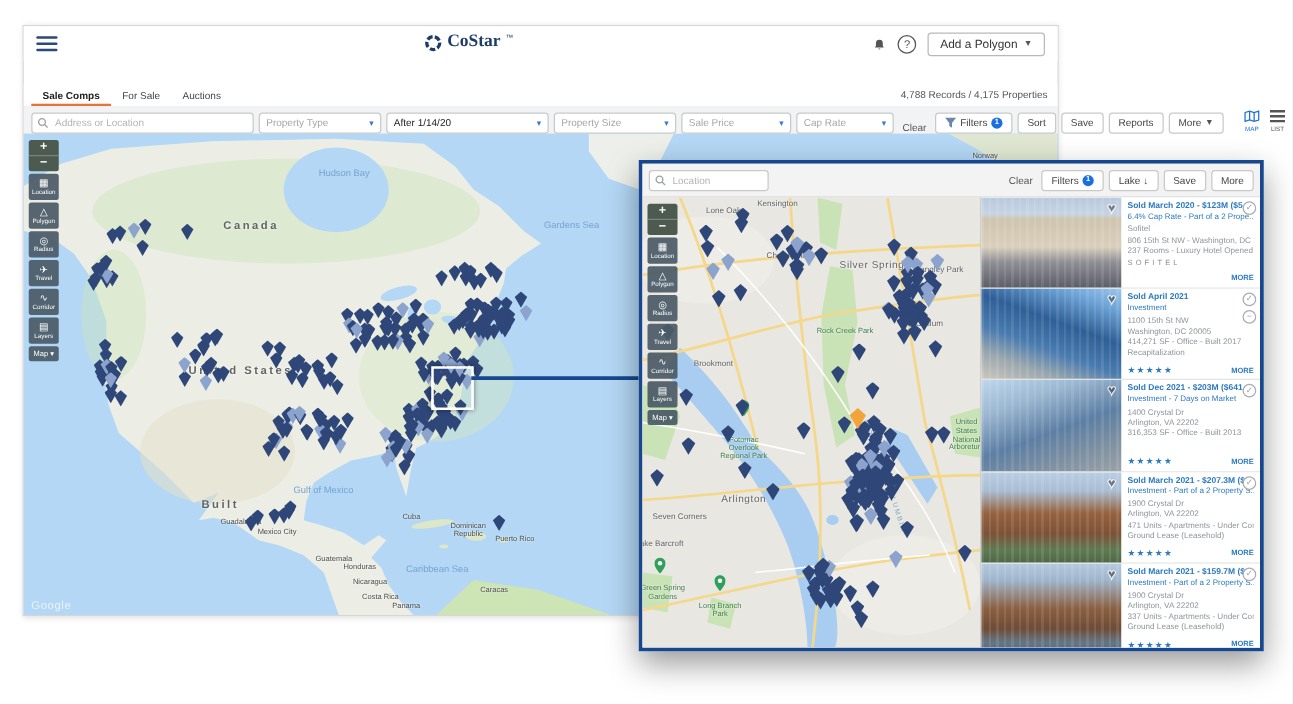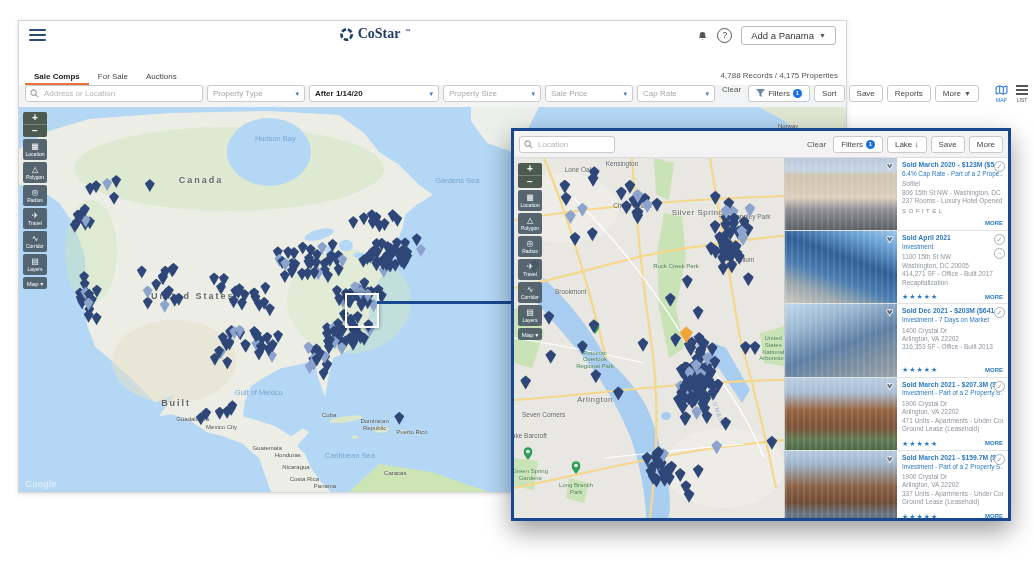--- a/index.html
+++ b/index.html
@@ -23,27 +23,27 @@
   .navbar{position:absolute;left:0;top:28px;right:0;height:18px;background:#33517e;display:flex;align-items:stretch;padding-left:4px}
   .nav-item{color:#dfe6f2;font-size:7.5px;padding:0 11px;display:flex;align-items:center;position:relative;cursor:pointer}
   .nav-item.active{color:#fff;font-weight:bold;box-shadow:inset 0 -2px 0 #e8713c}
 
   .subbar{position:absolute;left:0;top:46px;right:0;height:18px;background:#fff;border-bottom:1px solid #e0e0e0;display:flex;align-items:stretch;padding-left:6px}
   .subtab{font-size:8px;color:#444;padding:0 9px;display:flex;align-items:center}
   .subtab.active{color:#222;font-weight:bold;box-shadow:inset 0 -2px 0 #e8713c}
   .records{position:absolute;right:8px;top:0;height:18px;line-height:18px;font-size:8px;color:#555}
 
   .filterbar{position:absolute;left:0;top:64px;right:0;height:22px;background:#f2f3f4;border-bottom:1px solid #d9d9d9;
-             display:flex;align-items:flex-start;padding:0 6px;gap:4px}
+             display:flex;align-items:flex-end;padding:0 6px;gap:4px}
   .search-box{width:168px;height:15px;background:#fff;border:1px solid #c9c9c9;border-radius:3px;display:flex;align-items:center;padding:0 4px;gap:3px;flex:0 0 auto}
   .search-box input{border:0;outline:0;flex:1;font-size:8px;color:#444;min-width:0;background:transparent;font-family:inherit}
   .search-box input::placeholder{color:#b4b4b4}
   .dd{height:15px;background:#fff;border:1px solid #c9c9c9;border-radius:3px;display:flex;align-items:center;justify-content:space-between;
       padding:0 5px;font-size:8px;color:#a7a7a7;flex:0 0 auto;cursor:pointer}
-  .dd.dd-active .dd-label{color:#222;font-weight:bold}
+  .dd.dd-active .dd-label{color:#222;font-weight:normal}
   .dd-label{white-space:nowrap;overflow:hidden}
   .dd-arrow{color:#3c79c9;font-size:7px;margin-left:4px}
   #filter-dropdowns,#ov-dropdowns{display:flex;gap:4px}
   #filter-dropdowns .dd:nth-child(1){width:86px}
   #filter-dropdowns .dd:nth-child(2){width:118px}
   #filter-dropdowns .dd:nth-child(3){width:86px}
   #filter-dropdowns .dd:nth-child(4){width:76px}
   #filter-dropdowns .dd:nth-child(5){width:66px}
   .fspacer{flex:1}
   .clear-link{font-size:8px;color:#555;padding:0 3px;cursor:pointer;white-space:nowrap}
@@ -144,21 +144,21 @@
         <span class="logo-text">CoStar</span>
         <span class="logo-tm">™</span>
       </div>
       <div class="top-right">
         <svg width="11" height="12" viewBox="0 0 16 16">
           <path d="M8 2a4 4 0 0 0-4 4v3L2.8 11h10.4L12 9V6a4 4 0 0 0-4-4z" fill="#555"></path>
           <path d="M6.6 12.2a1.5 1.5 0 0 0 2.8 0z" fill="#555"></path>
         </svg>
         <div class="help-ic">?</div>
         <div class="add-listing">
-          <span>Add a Panama</span>
+          <span>Add a Polygon</span>
           <span class="caret">▼</span>
         </div>
       </div>
     </div>
 
 
     <div class="subbar">
       <div id="subtabs" style="display:flex">
           <div class="subtab active">Sale Comps</div>
           <div class="subtab">For Sale</div>

